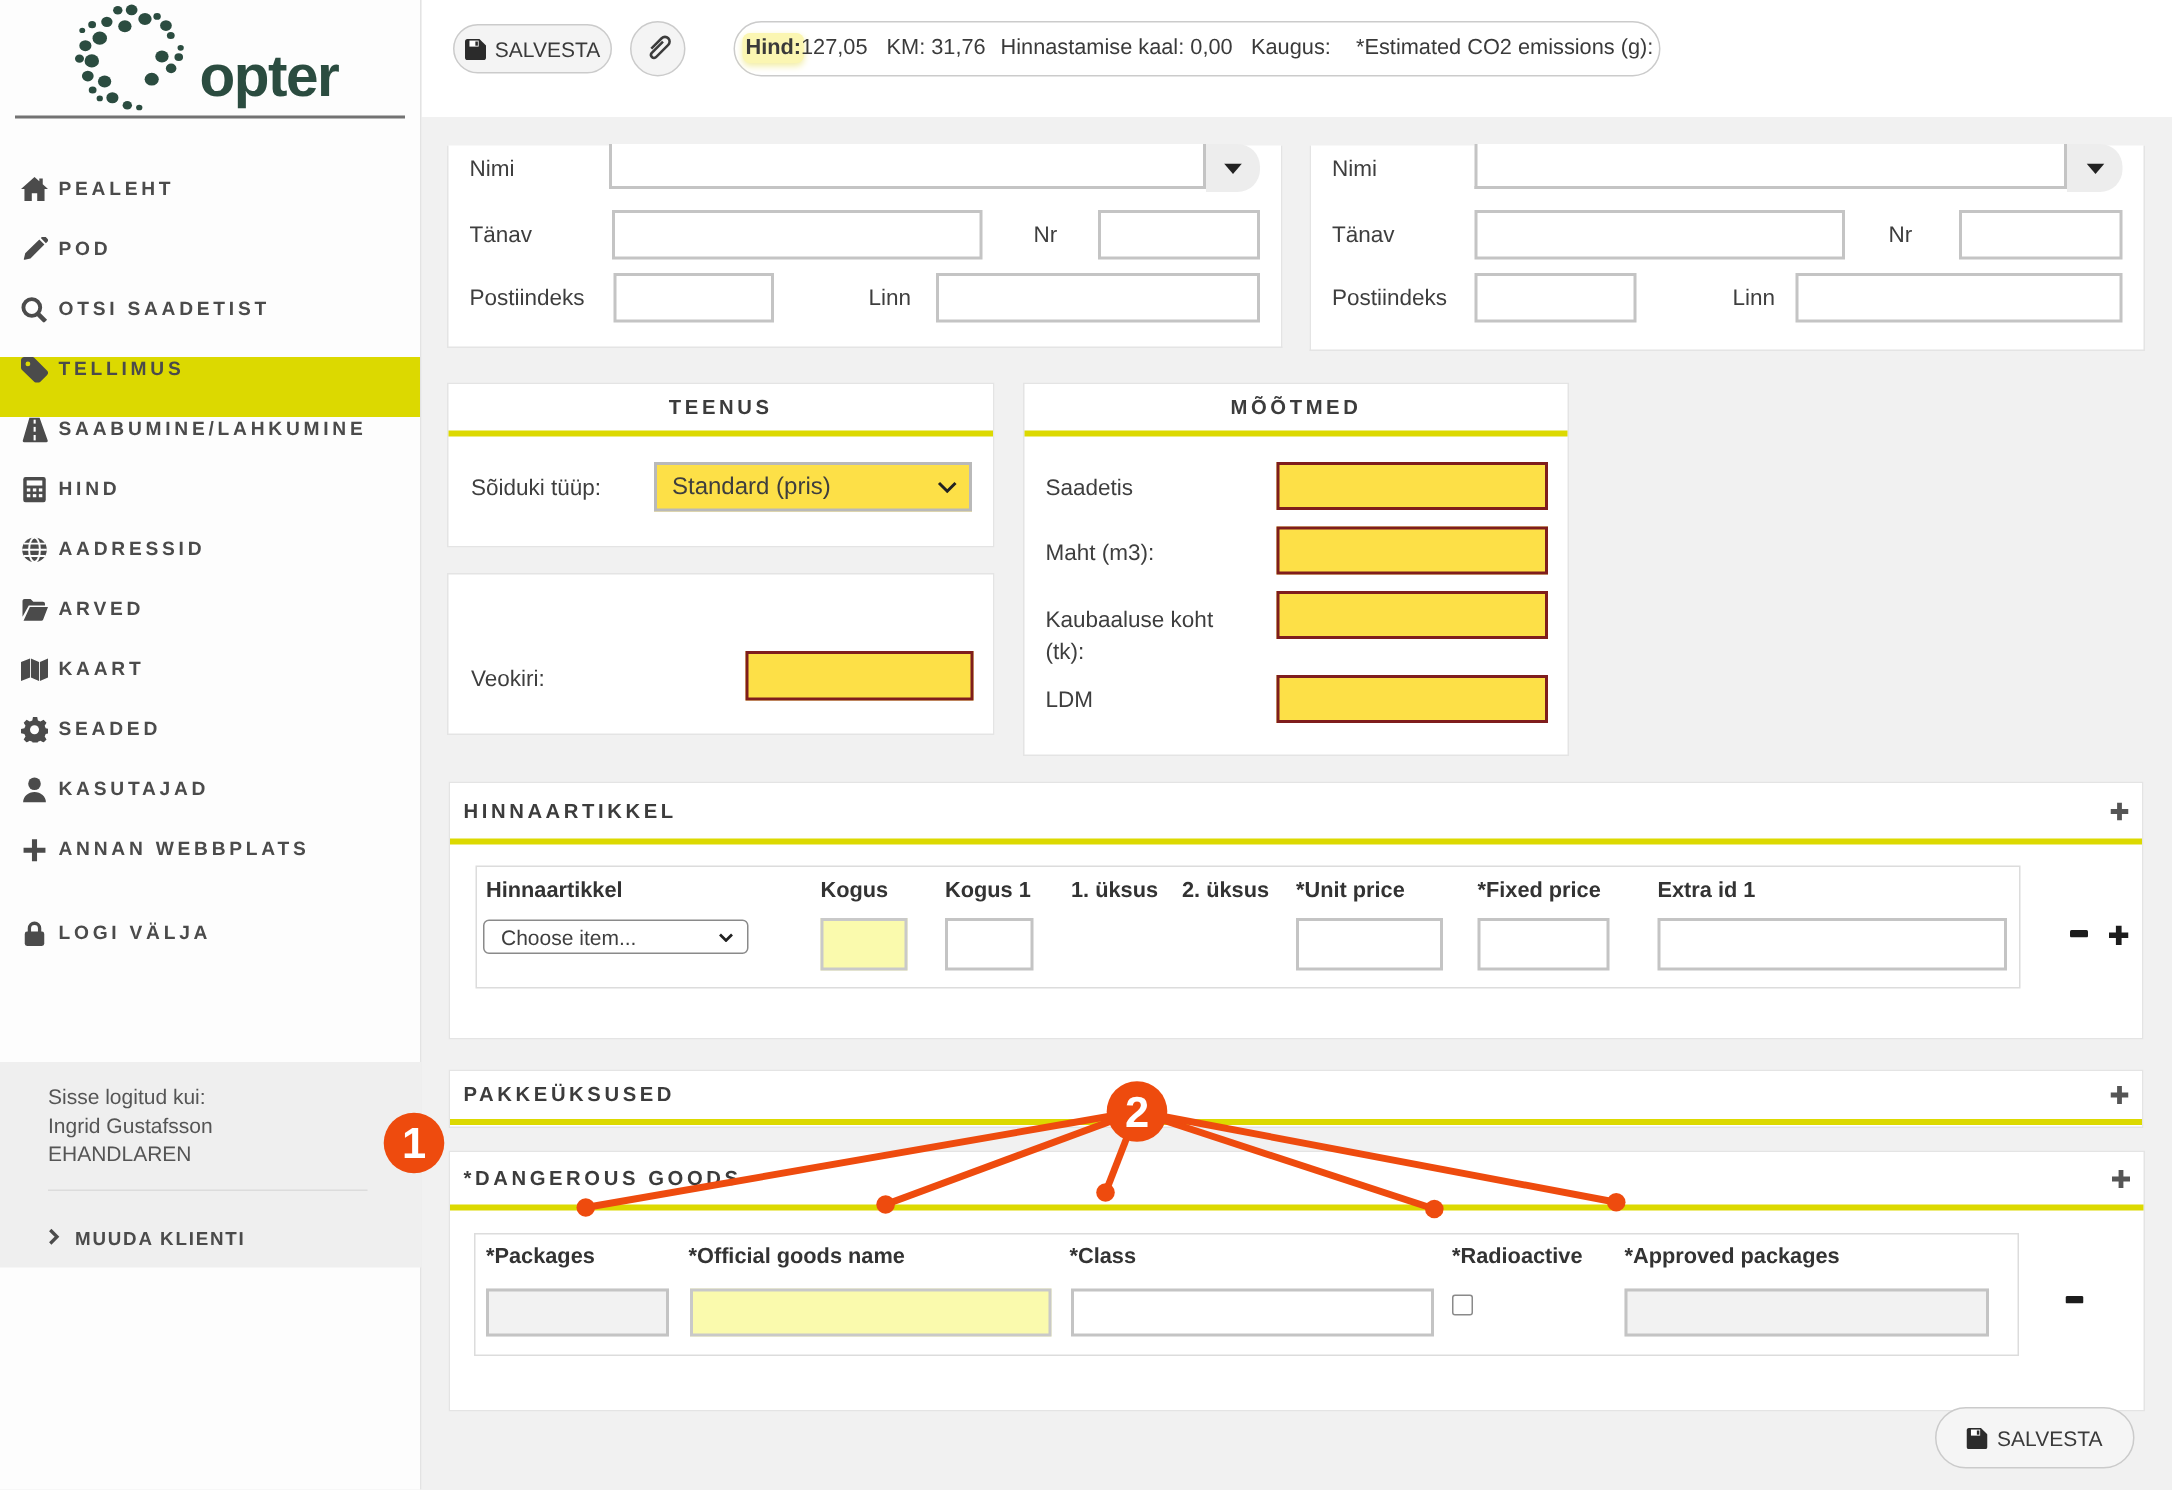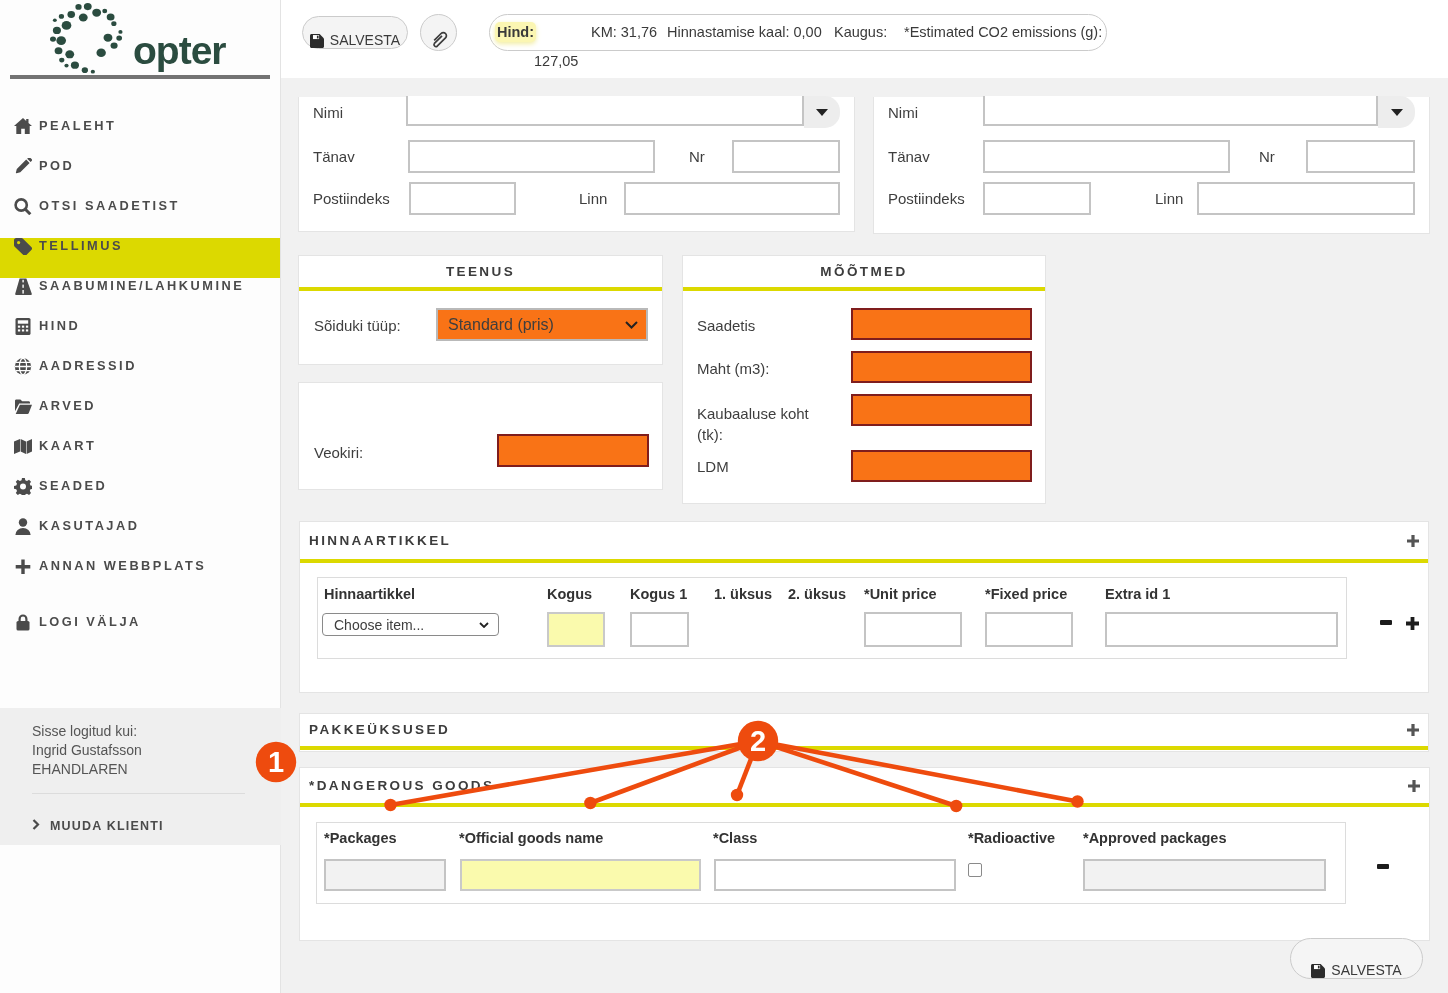--- a/index.html
+++ b/index.html
@@ -1,44 +1,44 @@
 <!DOCTYPE html>
 <html><head>
 <meta charset="utf-8">
 <style>
 *{margin:0;padding:0;box-sizing:border-box;}
 html,body{width:1448px;height:993px;overflow:hidden;font-family:"Liberation Sans",sans-serif;background:#f1f1f1;}
 #topbar{position:absolute;left:281px;top:0;width:1167px;height:78px;background:#fff;}
 #sidebar{position:absolute;left:0;top:0;width:281px;height:993px;background:#fdfdfd;border-right:1px solid #e3e3e3;z-index:5;}
-#logobox{height:79px;margin:0 10px;border-bottom:4px solid #737373;}
+#logobox{height:79px;margin:0 10px;border-bottom:2px solid #737373;}
 #menu{margin-top:39px;}
 .mi{height:40px;display:flex;padding-left:14px;}
 .mi svg{width:18px;height:17px;flex:0 0 18px;}
 .mi span{margin-left:7px;font-size:12.8px;font-weight:bold;letter-spacing:2.5px;color:#4b4b4b;}
 .mi.active{background:#dcd900;}
 .mi.gap{margin-top:16px;}
 #userbox{position:absolute;left:0;top:708px;width:281px;height:137px;background:#efefef;font-size:14px;color:#555;}
 #userbox .ut{position:absolute;left:32px;top:14px;line-height:19px;}
 #userbox .div{position:absolute;left:32px;top:85px;width:213px;border-top:1px solid #dcdcdc;}
 #userbox .mk{position:absolute;left:32px;top:111px;font-size:12.5px;font-weight:bold;letter-spacing:1.2px;color:#4b4b4b;text-align:center;}
 
-.pillbtn{position:absolute;display:flex;align-items:flex-end;justify-content:center;background:#f4f4f4;border:1px solid #cbcbcb;border-radius:18px;color:#3a3a3a;font-size:14px;}
+.pillbtn{position:absolute;display:flex;align-items:center;justify-content:center;background:#f4f4f4;border:1px solid #cbcbcb;border-radius:18px;color:#3a3a3a;font-size:14px;}
 #btnsave1{left:21px;top:16px;width:106px;height:33px;}
 #btnclip{left:139px;top:14px;width:37px;height:37px;border-radius:50%;}
 #infopill{position:absolute;left:208px;top:14px;width:618px;height:37px;border:1px solid #cbcbcb;border-radius:18.5px;background:#fff;font-size:14.5px;color:#3a3a3a;}
 #infopill span{position:absolute;top:9px;white-space:nowrap;}
 .hl{background:#fbf6b2;border-radius:5px;box-shadow:0 2px 5px #f2eda2;font-weight:bold;}
 
 .card{position:absolute;background:#fff;border:1px solid #e4e4e4;margin-top:19px;}
 .sect-h{position:relative;font-size:13.5px;font-weight:bold;letter-spacing:2.4px;color:#3c3c3c;border-bottom:4px solid #dcd900;}
 .sect-h.center{text-align:center;}
 .plus-h{position:absolute;right:9px;top:50%;transform:translateY(-50%);}
 label,.lbl{position:absolute;font-size:15px;color:#3e3e3e;white-space:nowrap;}
 input[type=text],.inp{position:absolute;background:#fff;border:2px solid #c4c4c4;}
-.inp2{position:absolute;background:#f97316;border:2px solid #7f1d1d;}
+.inp2{position:absolute;background:#fde047;border:2px solid #7f1d1d;}
 .blbl{position:absolute;font-size:14.5px;font-weight:bold;color:#333;white-space:nowrap;}
 .ddbtn{position:absolute;background:#ededed;border-radius:0 15px 15px 0;display:flex;align-items:center;justify-content:center;}
 .ibox{position:absolute;border:1px solid #dcdcdc;}
 .disinp{position:absolute;background:#f2f2f2;border:2px solid #c4c4c4;}
 .yinp{position:absolute;background:#fafaad;border:2px solid #c9c9c9;}
 .sel{position:absolute;background:#fff;border:1px solid #8a8a8a;border-radius:4px;font-size:14px;color:#3e3e3e;display:flex;align-items:center;}
 #overlay{position:absolute;left:0;top:0;width:1448px;height:993px;z-index:50;pointer-events:none;}
 </style>
 </head>
 <body>
@@ -48,21 +48,21 @@
         <rect x="3.4" y="1.2" width="7" height="4.6" fill="#fff"></rect>
         <rect x="7.9" y="1.9" width="1.9" height="3.2" fill="#2b2b2b"></rect>
       </svg>SALVESTA</div>
 <div class="pillbtn" id="btnclip">
       <svg width="19" height="19" viewBox="0 0 19 19">
         <path fill="none" stroke="#3c3c3c" stroke-width="1.7" d="M5.2 9.4l6.9-6.9a3.1 3.1 0 0 1 4.4 4.4l-8.3 8.3a2 2 0 0 1-2.8-2.8l7.6-7.6"></path>
       </svg>
     </div>
 <div id="infopill">
 <span class="hl" style="left:5px;top:7px;padding:2px 2px;">Hind:</span>
-<span style="left:44px;margin-top:29px;">127,05</span>
+<span style="left:44px;">127,05</span>
 <span style="left:101px;">KM: 31,76</span>
 <span style="left:177px;">Hinnastamise kaal: 0,00</span>
 <span style="left:344px;">Kaugus:</span>
 <span style="left:414px;">*Estimated CO2 emissions (g):</span>
 </div>
 </div>
 <div id="sidebar">
 <div id="logobox">
 <svg width="230" height="79" viewBox="0 0 230 79">
 <g fill="#2b4c40" transform="translate(-24,-2.3) scale(1.155 1.046)">

